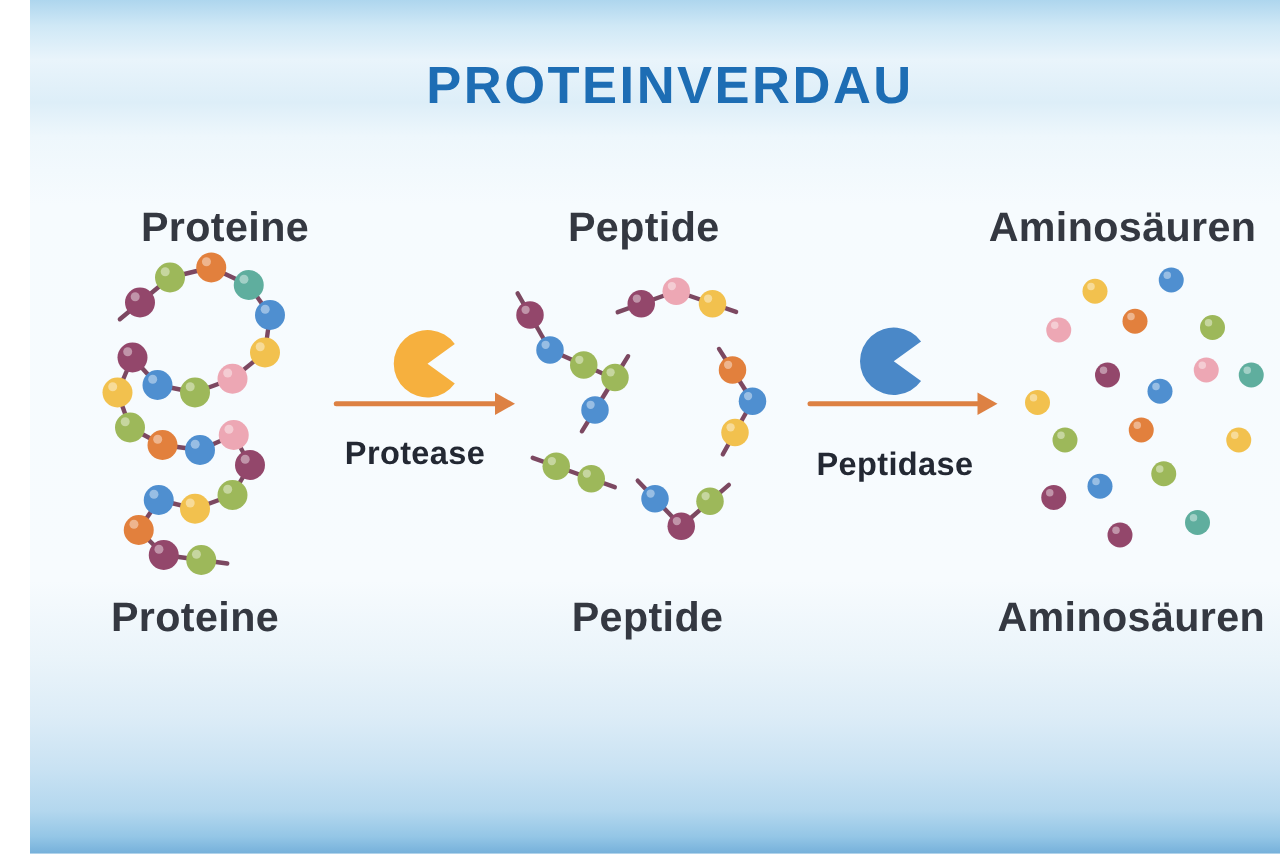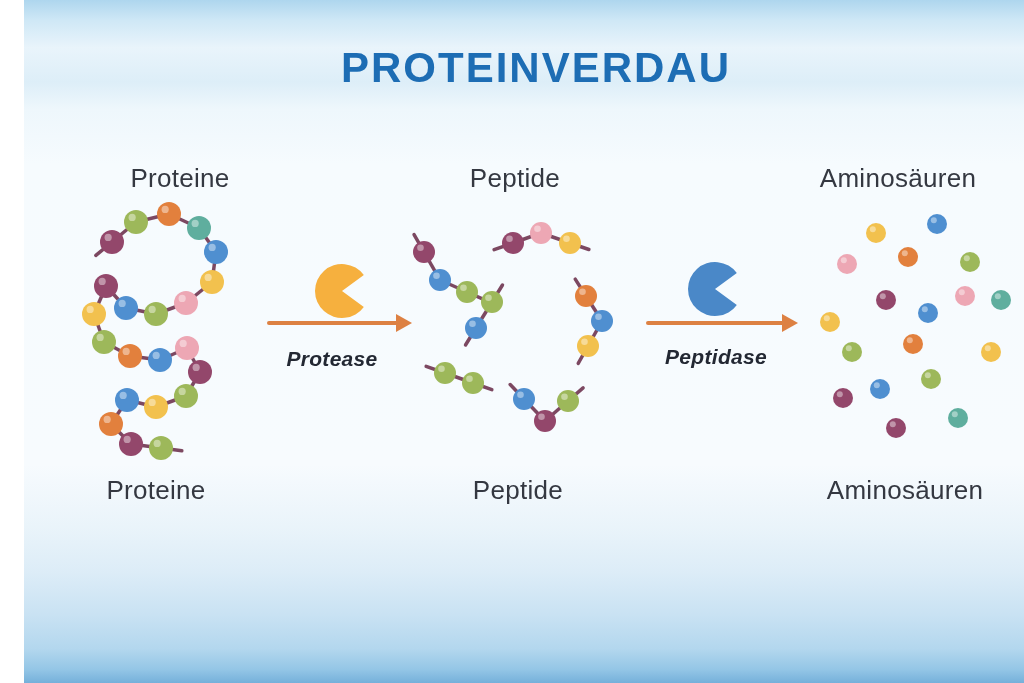--- a/index.html
+++ b/index.html
@@ -15,36 +15,36 @@
     margin-left:24px;
   }
   .title {
     position:absolute; top:44px; left:0; width:100%;
     text-align:center;
     font-size:42px; font-weight:bold; letter-spacing:2px;
     color:#1d6db4;
   }
   .stage-label {
     position:absolute; transform:translateX(-50%);
-    font-size:26px; font-weight:400; letter-spacing:0.3px;
+    font-size:33px; font-weight:700; letter-spacing:0.3px;
     color:#343841; white-space:nowrap;
   }
   #lbl-proteine-top  { left:156px; top:163px; }
   #lbl-peptide-top   { left:491px; top:163px; }
   #lbl-amino-top     { left:874px; top:163px; }
   #lbl-proteine-bot  { left:132px; top:475px; }
   #lbl-peptide-bot   { left:494px; top:475px; }
   #lbl-amino-bot     { left:881px; top:475px; }
   .enzyme-label {
     position:absolute; transform:translateX(-50%);
-    font-size:21px; font-weight:bold; letter-spacing:0.3px;
-    color:#232833; white-space:nowrap;font-style:italic;
+    font-size:26px; font-weight:bold; letter-spacing:0.3px;
+    color:#232833; white-space:nowrap;
   }
   #lbl-protease  { left:308px; top:347px; }
-  #lbl-peptidase { left:692px; top:345px; }
+  #lbl-peptidase { left:692px; top:356px; }
   #diagram-svg { position:absolute; left:0; top:0; }
 </style>
 </head>
 <body>
 
 <div class="canvas">
 
   <svg id="diagram-svg" width="1024" height="683" viewBox="0 0 1024 683">
       <g>
         <line x1="245" y1="323" x2="376" y2="323" stroke="#dd8143" stroke-width="4" stroke-linecap="round"></line>

